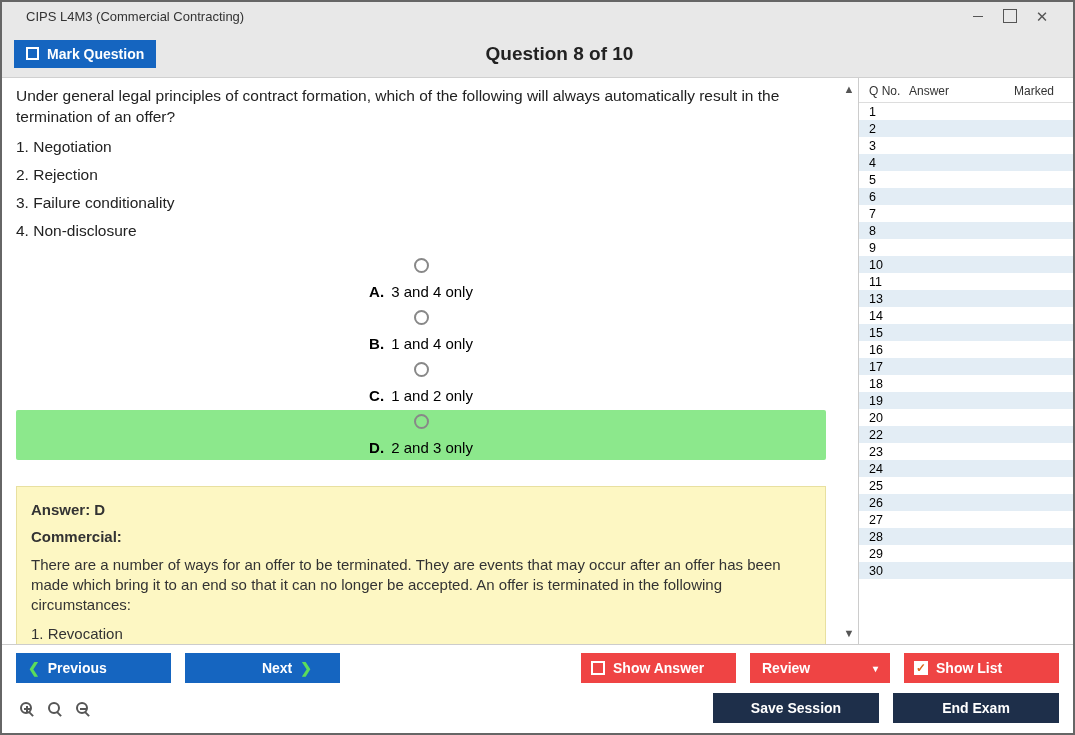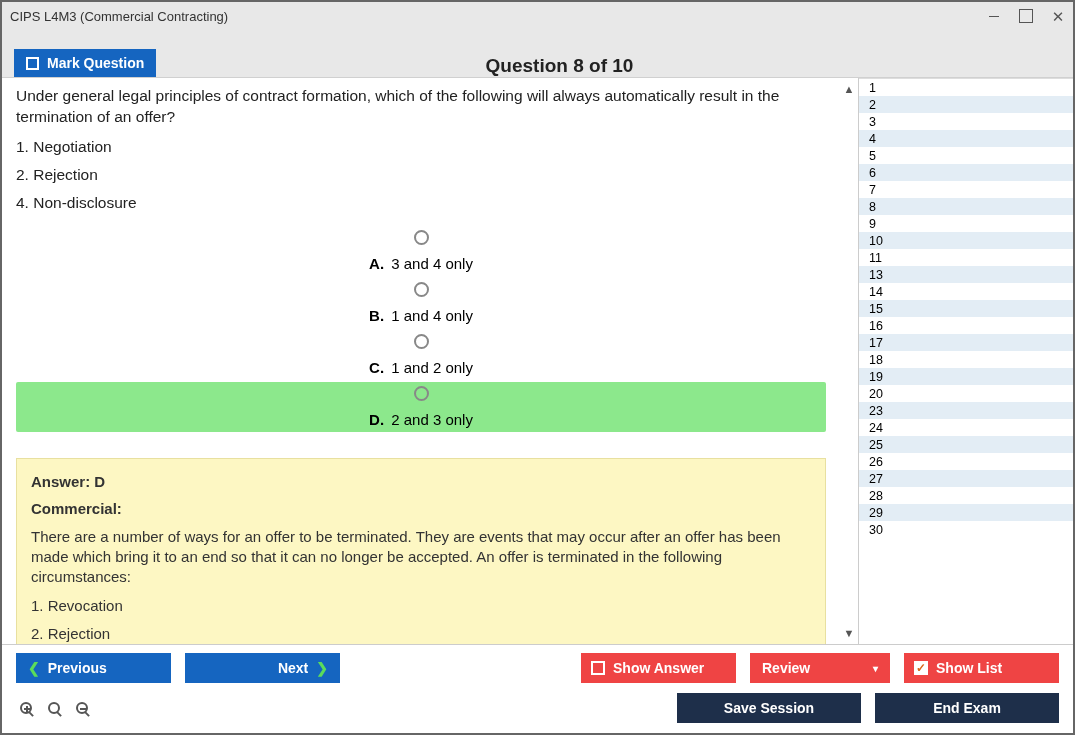--- a/index.html
+++ b/index.html
@@ -6,30 +6,30 @@
   html, body { width: 1075px; height: 735px; font-family: Arial, Helvetica, sans-serif; background: #fff; }
   .window {
     width: 1075px; height: 735px;
     border: 2px solid #666;
     display: flex; flex-direction: column;
     background: #fff;
   }
   .titlebar {
     height: 28px; background: #e8e8e8;
     display: flex; align-items: center; justify-content: space-between;
-    padding: 0 8px; font-size: 13px; color: #333;
+    padding: 0 24px; font-size: 13px; color: #333;
   }
   .titlebar-controls { display: flex; gap: 18px; color: #555; }
   .titlebar-controls .tb-btn { width: 14px; height: 14px; display:flex; align-items:center; justify-content:center; cursor:default; }
   .tb-min::after { content: ""; display:block; width:10px; height:1px; background:#555; }
   .tb-max { border:1px solid #555; width:11px; height:11px; }
   .tb-close { font-size:15px; line-height:1; }
   .topbar {
     height: 48px; background: #e8e8e8;
-    display: flex; align-items: flex-end; position: relative;
+    display: flex; align-items: center; position: relative;
     border-bottom: 1px solid #d0d0d0;
   }
   .mark-btn {
     background: #1565c0; color:#fff; font-weight:bold; font-size:14px;
     border:none; padding:6px 12px; margin-left:12px; display:flex; align-items:center; gap:8px;
     cursor:pointer;
   }
   .mark-btn .cb { width:13px; height:13px; border:2px solid #fff; background:#fff0; }
   .q-title { position:absolute; left:0; right:0; text-align:center; font-size:19px; font-weight:bold; color:#222; pointer-events:none;margin-left:44px;}
   .body-row { flex:1; display:flex; min-height:0; }
@@ -58,31 +58,31 @@
   .footer {
     border-top:1px solid #ccc; padding:8px 14px 10px 14px;
     display:flex; flex-direction:column; gap:10px;
   }
   .footer-row { display:flex; align-items:center; gap:14px;}
   .btn { border:none; color:#fff; font-size:14px; font-weight:bold; padding:7px 0; cursor:pointer; display:flex; align-items:center; justify-content:center; gap:8px;}
   .btn-blue { background:#1565c0; }
   .btn-orange { background:#ef4444; }
   .btn-dark { background:#1e2f4a; }
   .btn-prev { width:155px; justify-content:flex-start; padding-left:12px;}
-  .btn-next { width:155px; justify-content:flex-end; padding-right:12px;}
+  .btn-next { width:155px; justify-content:flex-end; padding-right:28px;}
   .chev { font-size:14px; font-weight:bold;}
   .chev.green { color:#5bdc5b; }
   .spacer { flex:1; }
   .btn-show { width:155px; justify-content:flex-start; padding-left:10px;}
   .btn-show .cb, .btn-list .cb { width:14px; height:14px; border:2px solid #fff; display:flex; align-items:center; justify-content:center; font-size:12px;}
   .btn-list .cb.checked::after{ content:"✓"; color:#d9661b; background:#fff; width:100%; height:100%; display:flex; align-items:center; justify-content:center; font-weight:bold;}
   .btn-review { width:140px; justify-content:space-between; padding:7px 12px;}
   .btn-review .dd { font-size:10px;}
   .btn-list { width:155px; justify-content:flex-start; padding-left:10px;}
-  .btn-save, .btn-end { width:184px; }
+  .btn-save, .btn-end { width:166px; }
   .zoom-row { display:flex; gap:8px; color:#555; font-size:18px; align-items:center;}
   .zoom-ico { width:20px; height:20px; display:flex; align-items:center; justify-content:center; cursor:pointer; position:relative;}
   .mag { width:12px; height:12px; border:2px solid #555; border-radius:50%; position:relative;}
   .mag::after{ content:""; position:absolute; width:6px; height:2px; background:#555; transform:rotate(45deg); bottom:-3px; right:-4px;}
   .mag .plus::before, .mag .plus::after{ content:""; position:absolute; background:#555;}
   .mag .plus::before{ width:6px; height:2px; top:4px; left:2px;}
   .mag .plus::after{ width:2px; height:6px; top:2px; left:4px;}
   .mag .minus::before{ content:""; position:absolute; width:6px; height:2px; background:#555; top:4px; left:2px;}
   
   .side-list::-webkit-scrollbar{ width:16px; }
@@ -115,20 +115,21 @@
   <div class="body-row">
 
     <div class="question-panel">
       <div class="scroll-arrow top">▲</div>
       <div class="scroll-arrow bot">▼</div>
       <div class="question-scroll">
         <p class="stem">Under general legal principles of contract formation, which of the following will always automatically result in the termination of an offer?</p>
         <div id="stem-items">
             <p class="stem-item">1. Negotiation</p>
             <p class="stem-item">2. Rejection</p>
+            <p class="stem-item">3. Failure conditionality</p>
             <p class="stem-item">4. Non-disclosure</p>
           </div>
         <div class="options" id="options">
             <div class="option">
               <span class="radio"></span>
               <span><span class="letter">A.</span> 3 and 4 only</span>
             </div>
             <div class="option">
               <span class="radio"></span>
               <span><span class="letter">B.</span> 1 and 4 only</span>
@@ -150,20 +151,25 @@
           <div id="exp-list">
               <p>1. Revocation</p>
               <p>2. Rejection</p>
               <p>3. Lapse of time</p>
             </div>
         </div>
       </div>
     </div>
 
     <div class="side-panel">
+      <div class="side-head">
+        <span class="c1">Q No.</span>
+        <span class="c2">Answer</span>
+        <span class="c3">Marked</span>
+      </div>
       <div class="side-list" id="side-list">
           <div class="side-row">
             <span class="c1">1</span>
             <span class="c2"></span>
             <span class="c3"></span>
           </div>
           <div class="side-row">
             <span class="c1">2</span>
             <span class="c2"></span>
             <span class="c3"></span>
@@ -243,20 +249,25 @@
             <span class="c2"></span>
             <span class="c3"></span>
           </div>
           <div class="side-row">
             <span class="c1">19</span>
             <span class="c2"></span>
             <span class="c3"></span>
           </div>
           <div class="side-row">
             <span class="c1">20</span>
+            <span class="c2"></span>
+            <span class="c3"></span>
+          </div>
+          <div class="side-row">
+            <span class="c1">22</span>
             <span class="c2"></span>
             <span class="c3"></span>
           </div>
           <div class="side-row">
             <span class="c1">23</span>
             <span class="c2"></span>
             <span class="c3"></span>
           </div>
           <div class="side-row">
             <span class="c1">24</span>

